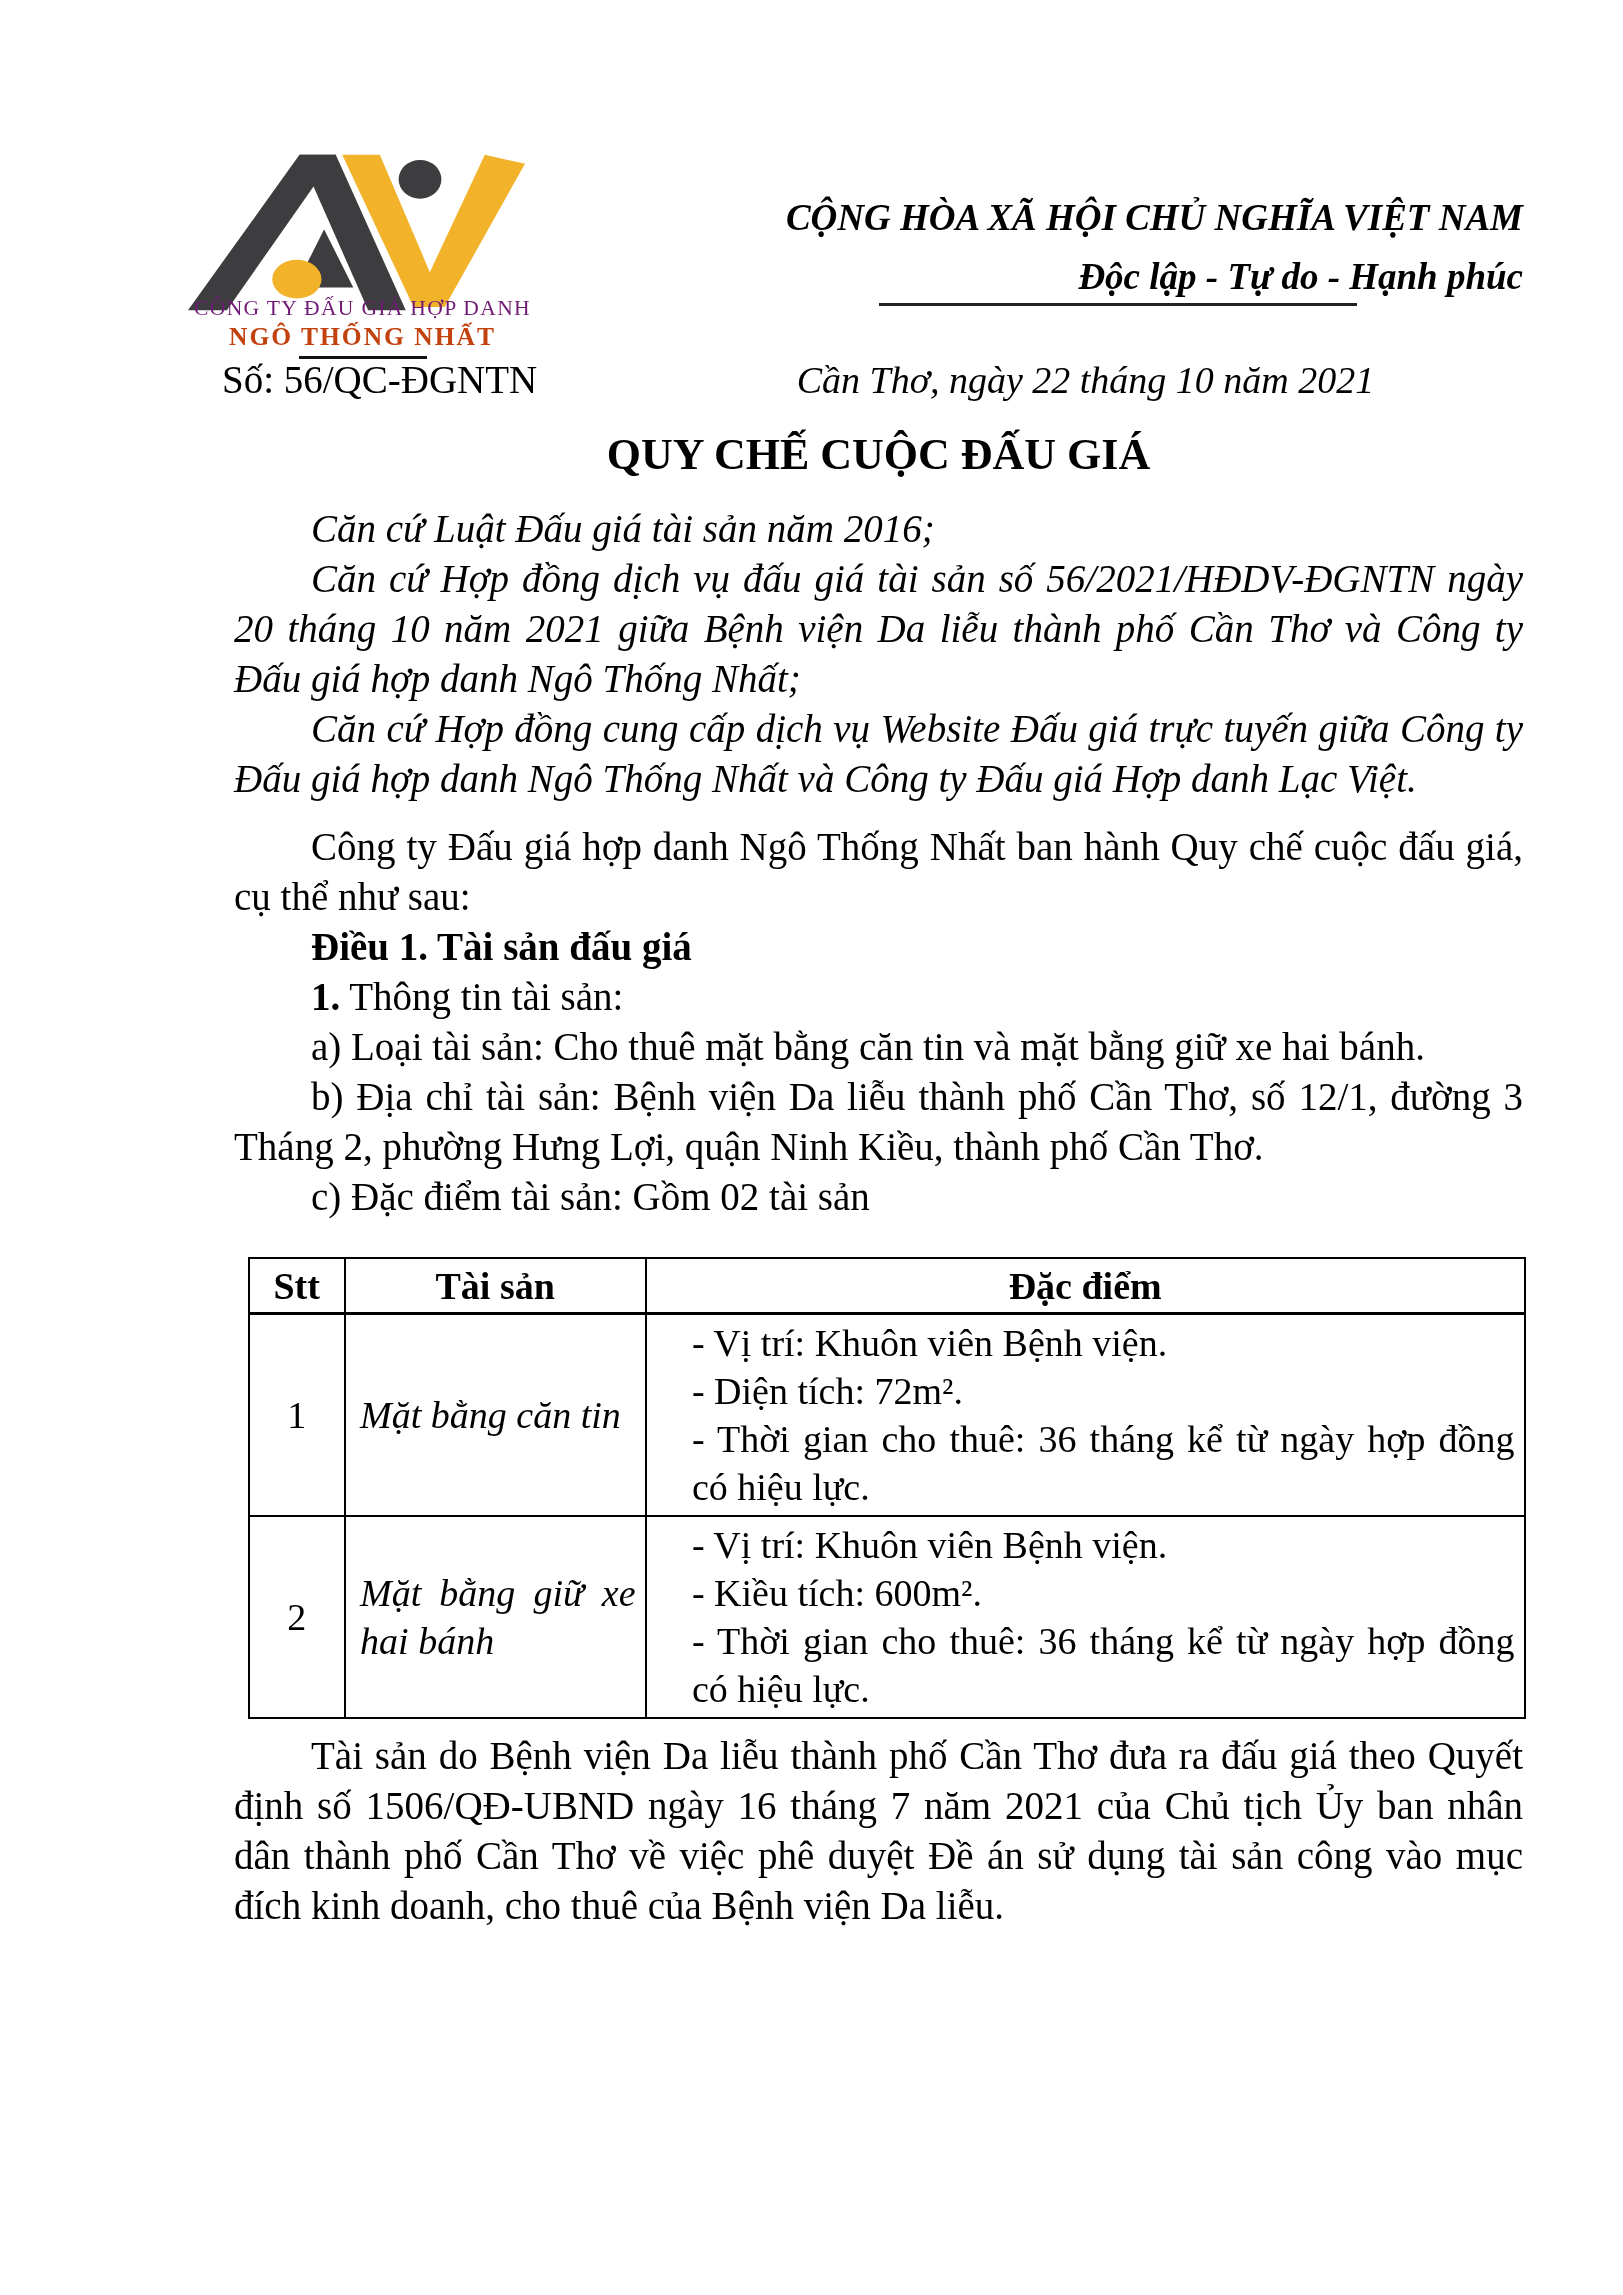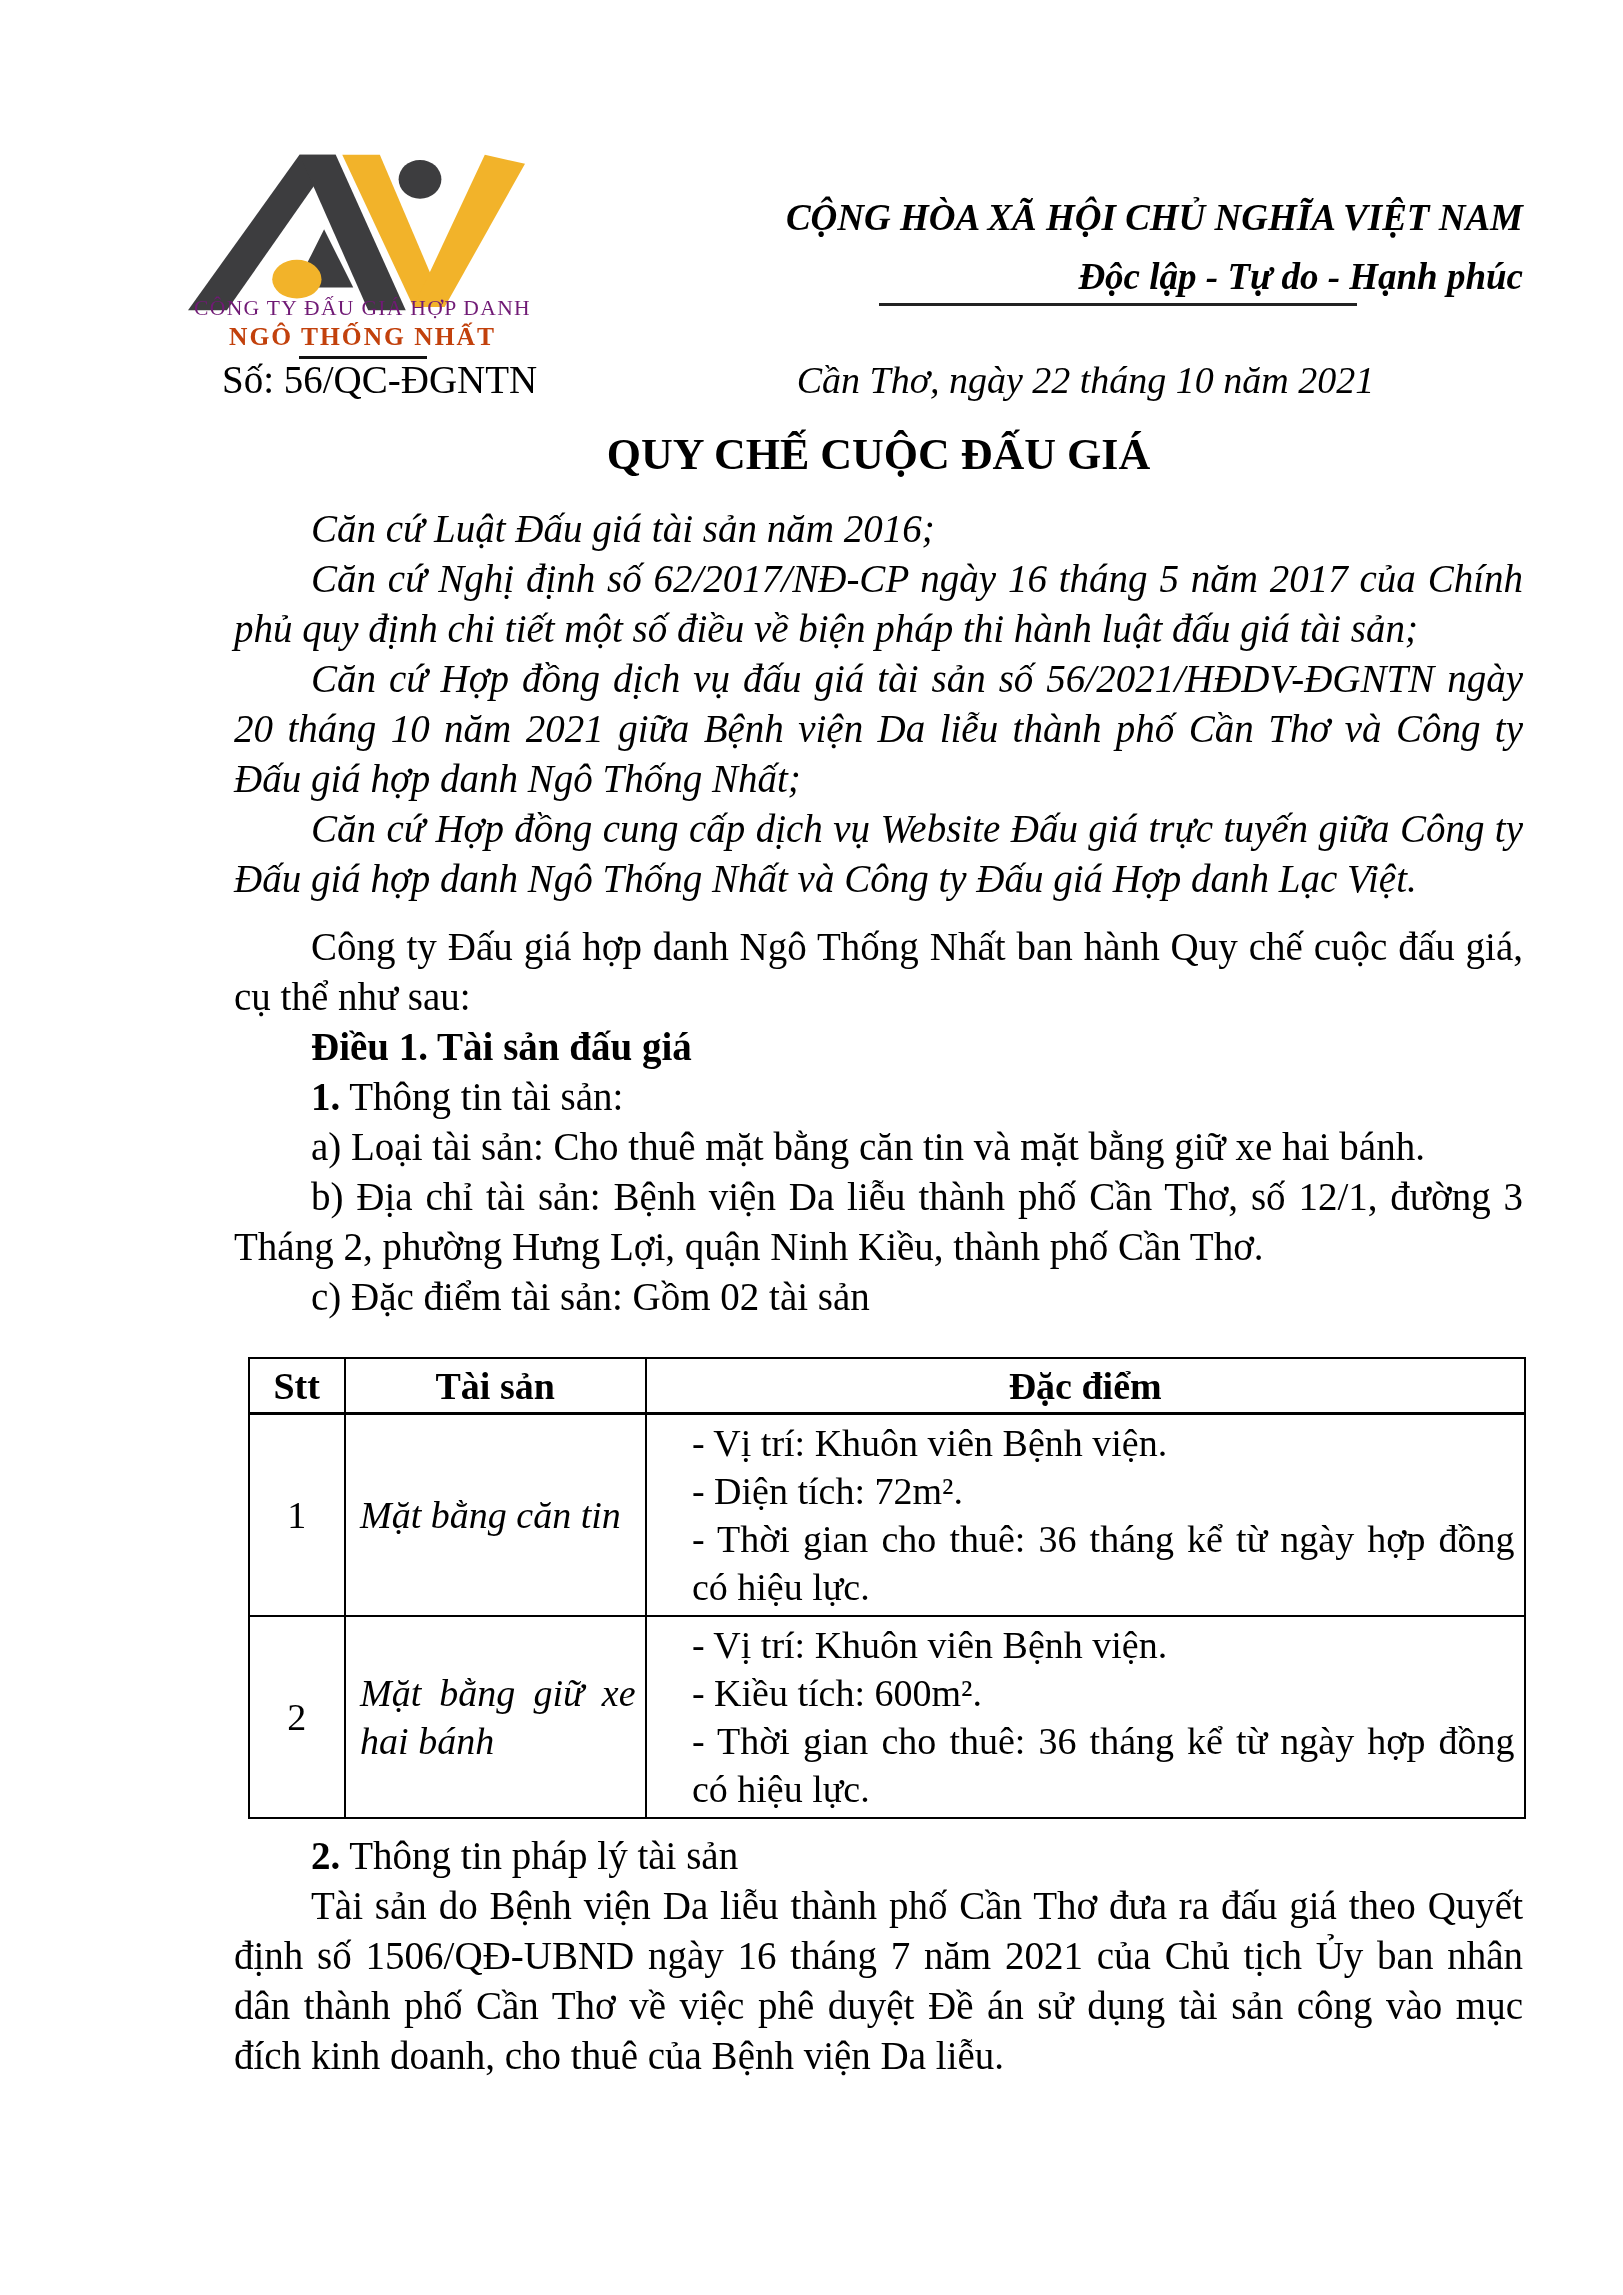--- a/index.html
+++ b/index.html
@@ -78,21 +78,20 @@
     <div class="nat-motto">Độc lập - Tự do - Hạnh phúc</div>
     <div class="nat-rule"></div>
   </div>
   <div class="place-date">Cần Thơ, ngày 22 tháng 10 năm 2021</div>
 
   <div class="doc-title">QUY CHẾ CUỘC ĐẤU GIÁ</div>
 
   <div class="doc-body">
 
     <p class="italic">Căn cứ Luật Đấu giá tài sản năm 2016;</p>
-    <p class="italic">Căn cứ Nghị định số 62/2017/NĐ-CP ngày 16 tháng 5 năm 2017 của Chính phủ quy định chi tiết một số điều về biện pháp thi hành luật đấu giá tài sản;</p>
     <p class="italic">Căn cứ Hợp đồng dịch vụ đấu giá tài sản số 56/2021/HĐDV-ĐGNTN ngày 20 tháng 10 năm 2021 giữa Bệnh viện Da liễu thành phố Cần Thơ và Công ty Đấu giá hợp danh Ngô Thống Nhất;</p>
     <p class="italic">Căn cứ Hợp đồng cung cấp dịch vụ Website Đấu giá trực tuyến giữa Công ty Đấu giá hợp danh Ngô Thống Nhất và Công ty Đấu giá Hợp danh Lạc Việt.</p>
 
     <p id="intro-p">Công ty Đấu giá hợp danh Ngô Thống Nhất ban hành Quy chế cuộc đấu giá, cụ thể như sau:</p>
 
     <p class="bold">Điều 1. Tài sản đấu giá</p>
 
     <p><span class="lead">1.</span><span> Thông tin tài sản:</span></p>
 
     <p>a) Loại tài sản: Cho thuê mặt bằng căn tin và mặt bằng giữ xe hai bánh.</p>
@@ -127,19 +126,18 @@
           <td class="cell-asset">Mặt bằng giữ xe hai bánh</td>
           <td class="cell-feat">
             <div>- Vị trí: Khuôn viên Bệnh viện.</div>
             <div>- Kiều tích: 600m².</div>
             <div>- Thời gian cho thuê: 36 tháng kể từ ngày hợp đồng có hiệu lực.</div>
           </td>
         </tr>
       </tbody>
     </table>
 
-    <p id="item2-p"><span class="lead">2.</span><span> Thông tin pháp lý tài sản</span></p>
 
     <p>Tài sản do Bệnh viện Da liễu thành phố Cần Thơ đưa ra đấu giá theo Quyết định số 1506/QĐ-UBND ngày 16 tháng 7 năm 2021 của Chủ tịch Ủy ban nhân dân thành phố Cần Thơ về việc phê duyệt Đề án sử dụng tài sản công vào mục đích kinh doanh, cho thuê của Bệnh viện Da liễu.</p>
 
   </div>
 </div>
 
 
 </body></html>

